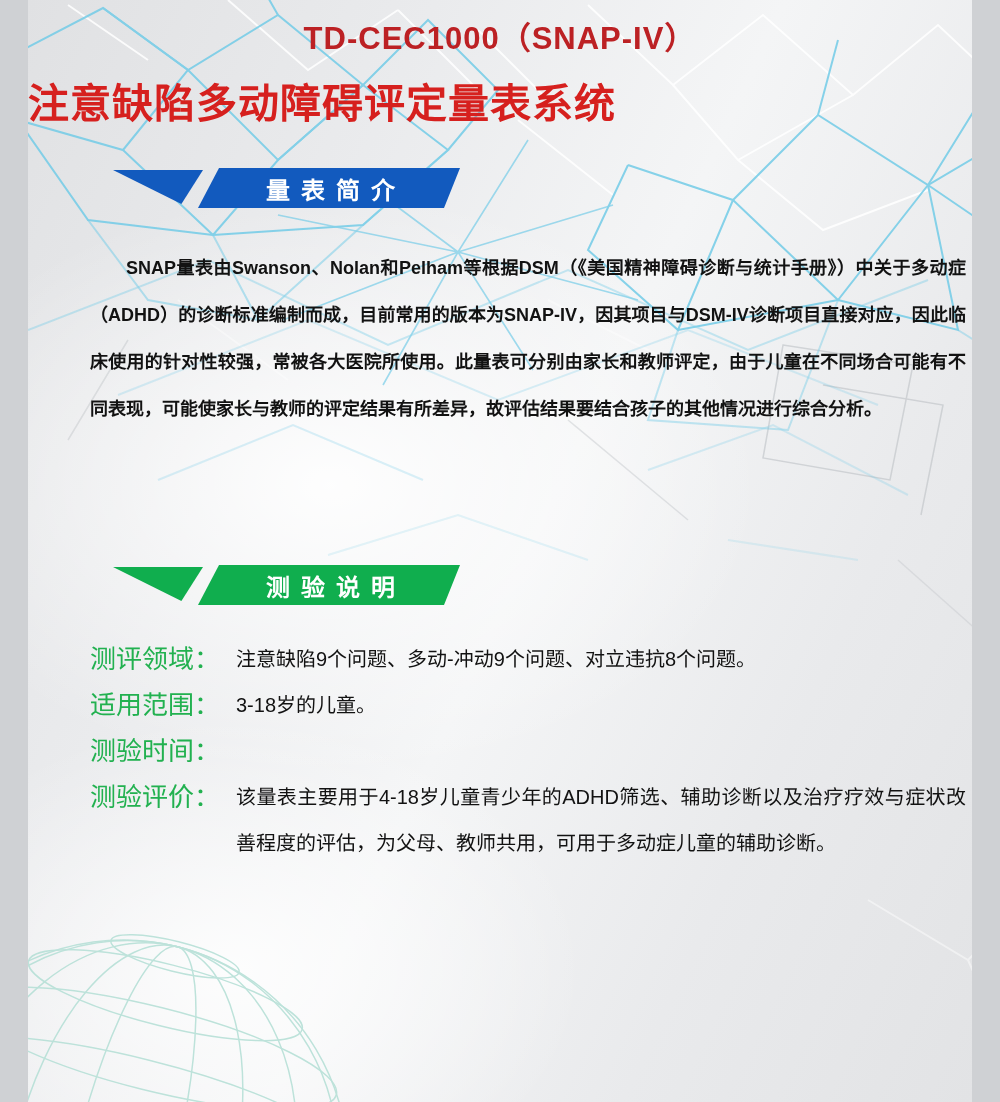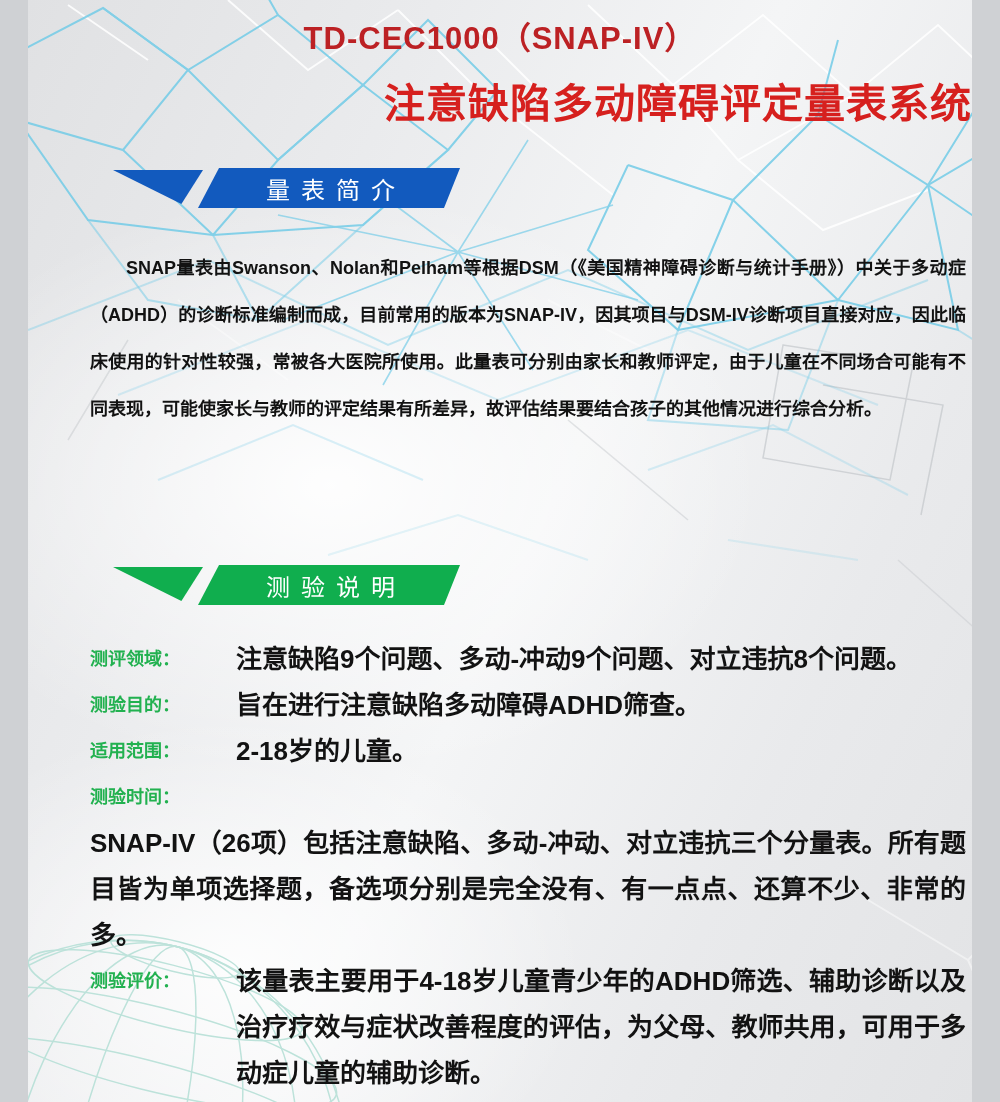--- a/index.html
+++ b/index.html
@@ -12,57 +12,57 @@
     font-family:"Liberation Sans","DejaVu Sans",sans-serif;
   }
   .bg{position:absolute;inset:0;z-index:0;}
   .layer{position:relative;z-index:1;}
 
   .model-title{
     position:absolute;top:13px;left:0;width:100%;text-align:center;
     font-size:31px;font-weight:700;color:#bc2124;letter-spacing:1px;
   }
   .system-title{
-    position:absolute;top:70px;left:0;width:100%;text-align:right;
+    position:absolute;top:70px;left:0;width:100%;text-align:left;
     font-size:41px;font-weight:700;color:#d6201e;letter-spacing:1px;
   }
 
   .banner{position:absolute;left:85px;width:290px;height:40px;}
   .banner .fold{
     position:absolute;left:0;top:2px;width:90px;height:34px;
     clip-path:polygon(0 0,100% 0,76% 100%);
   }
   .banner .ribbon{
     position:absolute;left:85px;top:0;width:262px;height:40px;
     clip-path:polygon(21px 0,100% 0,calc(100% - 16px) 100%,0 100%);
     display:flex;align-items:center;justify-content:center;
   }
   .banner .ribbon span{
-    color:#ffffff;font-size:24px;font-weight:400;letter-spacing:11px;
+    color:#ffffff;font-size:24px;font-weight:700;letter-spacing:11px;
     padding-left:14px;white-space:nowrap;
   }
   .banner-intro{top:168px;}
   .banner-intro .fold,.banner-intro .ribbon{background:#125abe;}
   .banner-instructions{top:565px;}
   .banner-instructions .fold,.banner-instructions .ribbon{background:#10ae4e;text-align:center;}
 
   .intro-paragraph{
     position:absolute;top:245px;left:62px;width:876px;margin:0;
     font-size:18px;line-height:47px;font-weight:700;color:#121212;
     text-align:justify;text-indent:2em;
   }
 
   .spec-list{position:absolute;top:636px;left:62px;width:876px;}
   .spec-row{display:flex;align-items:flex-start;}
   .spec-label{
-    flex:0 0 146px;font-size:18px;line-height:46px;font-weight:700;color:#22b150;
+    flex:0 0 146px;font-size:26px;line-height:46px;font-weight:400;color:#22b150;
     white-space:nowrap;
   }
   .spec-text{
-    flex:1;font-size:26px;line-height:46px;font-weight:700;color:#121212;
+    flex:1;font-size:20px;line-height:46px;font-weight:400;color:#121212;
     text-align:justify;
   }
 </style>
 </head>
 <body>
 
 <div class="page">
 
   <svg class="bg" viewBox="0 0 1000 1102" width="1000" height="1102" aria-hidden="true">
 
@@ -137,32 +137,27 @@
         <span>测验说明</span>
       </div>
     </div>
 
     <div class="spec-list">
       <div class="spec-row">
         <span class="spec-label">测评领域：</span>
         <span class="spec-text">注意缺陷9个问题、多动-冲动9个问题、对立违抗8个问题。</span>
       </div>
       <div class="spec-row">
-        <span class="spec-label">测验目的：</span>
-        <span class="spec-text">旨在进行注意缺陷多动障碍ADHD筛查。</span>
-      </div>
-      <div class="spec-row">
         <span class="spec-label">适用范围：</span>
-        <span class="spec-text">2-18岁的儿童。</span>
+        <span class="spec-text">3-18岁的儿童。</span>
       </div>
       <div class="spec-row">
         <span class="spec-label">测验时间：</span>
       </div>
       <div class="spec-row">
-        <span class="spec-text">SNAP-IV（26项）包括注意缺陷、多动-冲动、对立违抗三个分量表。所有题目皆为单项选择题，备选项分别是完全没有、有一点点、还算不少、非常的多。</span>
       </div>
       <div class="spec-row">
         <span class="spec-label">测验评价：</span>
         <span class="spec-text">该量表主要用于4-18岁儿童青少年的ADHD筛选、辅助诊断以及治疗疗效与症状改善程度的评估，为父母、教师共用，可用于多动症儿童的辅助诊断。</span>
       </div>
     </div>
 
   </div>
 </div>
 

